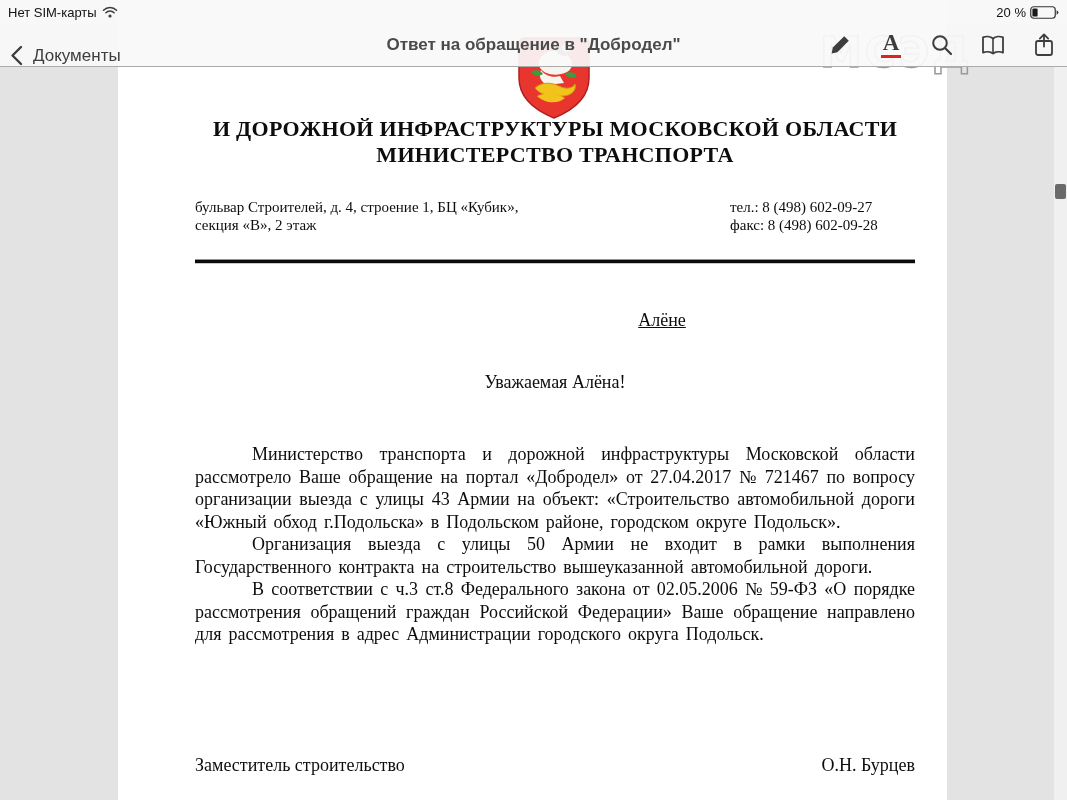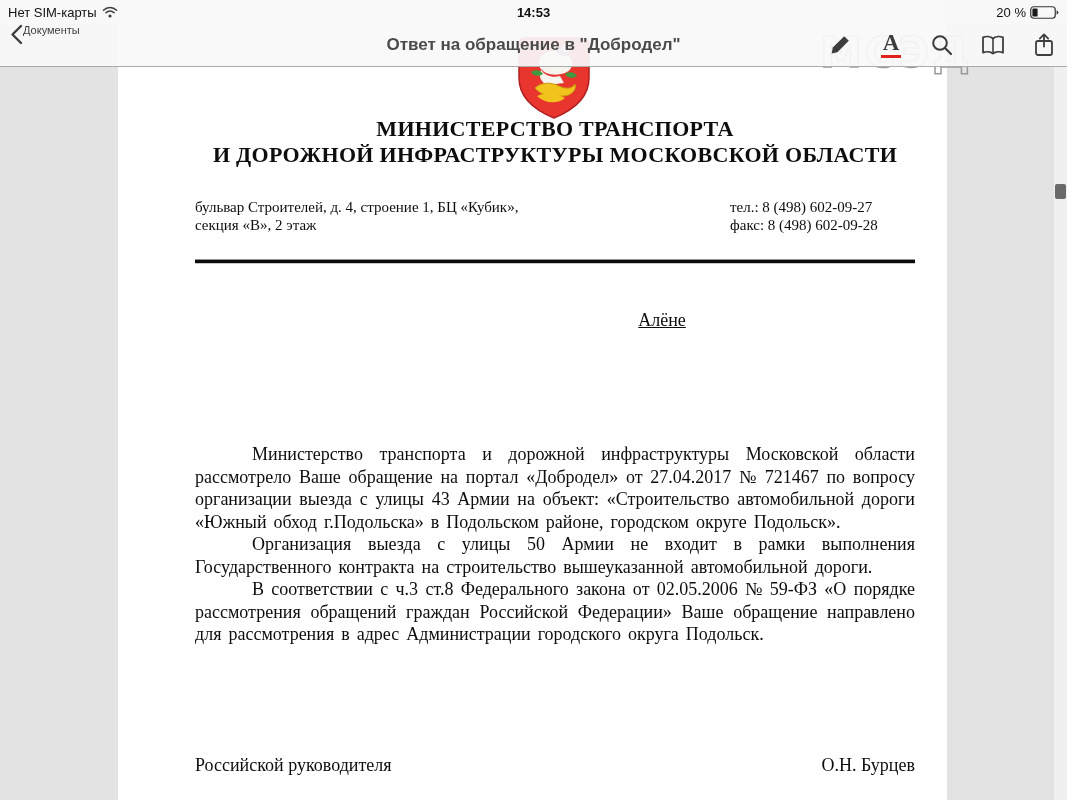--- a/index.html
+++ b/index.html
@@ -46,22 +46,22 @@
   .statusbar { position:absolute; left:0; top:0; width:1067px; height:24px;
     background:rgba(249,249,249,0.96); z-index:10; display:flex; align-items:center;
     font-size:13px; color:#111; }
   .sb-left { position:absolute; left:8px; display:flex; align-items:center; gap:5px; }
   .sb-time { position:absolute; left:0; right:0; text-align:center; font-weight:700; }
   .sb-right { position:absolute; right:8px; display:flex; align-items:center; gap:4px;margin-left:17px; }
 
   
   .navbar { position:absolute; left:0; top:24px; width:1067px; height:43px;
     background:rgba(249,249,249,0.93); border-bottom:1px solid #ababab; z-index:10; }
-  .nav-back { position:absolute; left:10px; top:0; height:42px; display:flex; align-items:flex-start;
-    color:#3d3d3d; font-size:11px; cursor:default; }
+  .nav-back { position:absolute; left:10px; top:0; height:42px; display:flex; align-items:flex-end;
+    gap:10px; color:#3d3d3d; font-size:17px; cursor:default; }
   .nav-title { position:absolute; left:0; right:0; top:0; height:42px; display:flex;
     align-items:center; justify-content:center; font-size:17px; font-weight:600; color:#4b4b4b; }
   .nav-icons { position:absolute; right:10px; top:0; height:42px; display:flex;
     align-items:center; gap:25px; }
   .nav-icons .ic { width:26px; height:28px; display:flex; align-items:center;
     justify-content:center; flex-direction:column; }
   .a-glyph { font-family:"Liberation Serif",serif; font-weight:700; font-size:23px; color:#3d3d3d; line-height:22px; }
   .a-underline { width:20px; height:3px; background:#df221b; margin-top:1px; }
 </style>
 </head>
@@ -79,67 +79,67 @@
       <path d="M18 52 C24 46 34 46 42 50 C50 54 56 52 58 48 C60 54 54 60 46 60 C36 61 24 60 18 52 Z" fill="#f2c21d" stroke="#c79a10" stroke-width="1"></path>
       <path d="M20 60 C28 56 40 58 48 62 C42 68 28 68 20 60 Z" fill="#f2c21d"></path>
       <path d="M14 36 C18 33 24 34 26 38 C22 41 16 40 14 36 Z" fill="#3f9b3f"></path>
       <path d="M48 38 C52 35 58 36 60 40 C56 43 50 42 48 38 Z" fill="#3f9b3f"></path>
       <path d="M47 14 L52 4 L54 14 Z" fill="#c5b8a6"></path>
     </svg>
 
     <div class="watermark">МСЭД</div>
 
     <div class="ministry">
+      <div>И ДОРОЖНОЙ ИНФРАСТРУКТУРЫ МОСКОВСКОЙ ОБЛАСТИ</div>
       <div>МИНИСТЕРСТВО ТРАНСПОРТА</div>
-      <div>И ДОРОЖНОЙ ИНФРАСТРУКТУРЫ МОСКОВСКОЙ ОБЛАСТИ</div>
     </div>
 
     <div class="addr-row">
       <div class="addr-left">
         <div>бульвар Строителей, д. 4, строение 1, БЦ «Кубик»,</div>
         <div>секция «В», 2 этаж</div>
       </div>
       <div class="addr-right">
         <div>тел.: 8 (498) 602-09-27</div>
         <div>факс: 8 (498) 602-09-28</div>
       </div>
     </div>
 
     <div class="rule"></div>
 
     <div class="addressee">Алёне</div>
 
+    <div class="salutation">Уважаемая Алёна!</div>
 
     <div class="bodytext">
       <p>Министерство транспорта и дорожной инфраструктуры Московской области рассмотрело Ваше обращение на портал «Добродел» от 27.04.2017 № 721467 по вопросу организации выезда с улицы 43 Армии на объект: «Строительство автомобильной дороги «Южный обход г.Подольска» в Подольском районе, городском округе Подольск».</p>
       <p>Организация выезда с улицы 50 Армии не входит в рамки выполнения Государственного контракта на строительство вышеуказанной автомобильной дороги.</p>
       <p>В соответствии с ч.3 ст.8 Федерального закона от 02.05.2006 № 59-ФЗ «О порядке рассмотрения обращений граждан Российской Федерации» Ваше обращение направлено для рассмотрения в адрес Администрации городского округа Подольск.</p>
     </div>
 
     <div class="signature">
-      <span>Российской руководителя</span>
+      <span>Заместитель строительство</span>
       <span>О.Н. Бурцев</span>
     </div>
   </div>
 </div>
 
 <div class="scroll-gutter">
   <div class="scroll-thumb"></div>
 </div>
 
 <div class="statusbar">
   <div class="sb-left">
     <span>Нет SIM-карты</span>
     <svg width="16" height="12" viewBox="0 0 16 12">
       <path d="M1.5 4.2 A9 9 0 0 1 14.5 4.2" fill="none" stroke="#3d3d3d" stroke-width="1.5" stroke-linecap="round"></path>
       <path d="M3.9 6.8 A5.6 5.6 0 0 1 12.1 6.8" fill="none" stroke="#3d3d3d" stroke-width="1.5" stroke-linecap="round"></path>
       <circle cx="8" cy="10" r="1.6" fill="#3d3d3d"></circle>
     </svg>
   </div>
-  <div class="sb-time">14:53</div>
   <div class="sb-right">
     <span>20 %</span>
     <svg width="29" height="13" viewBox="0 0 29 13">
       <rect x="0.75" y="0.75" width="24.5" height="11.5" rx="3" fill="none" stroke="#333" stroke-width="1.2"></rect>
       <rect x="2.4" y="2.4" width="5.2" height="8.2" rx="1.2" fill="#1a1a1a"></rect>
       <path d="M26.6 4.2 Q28.4 5 28.4 6.5 Q28.4 8 26.6 8.8 Z" fill="#333"></path>
     </svg>
   </div>
 </div>
 

